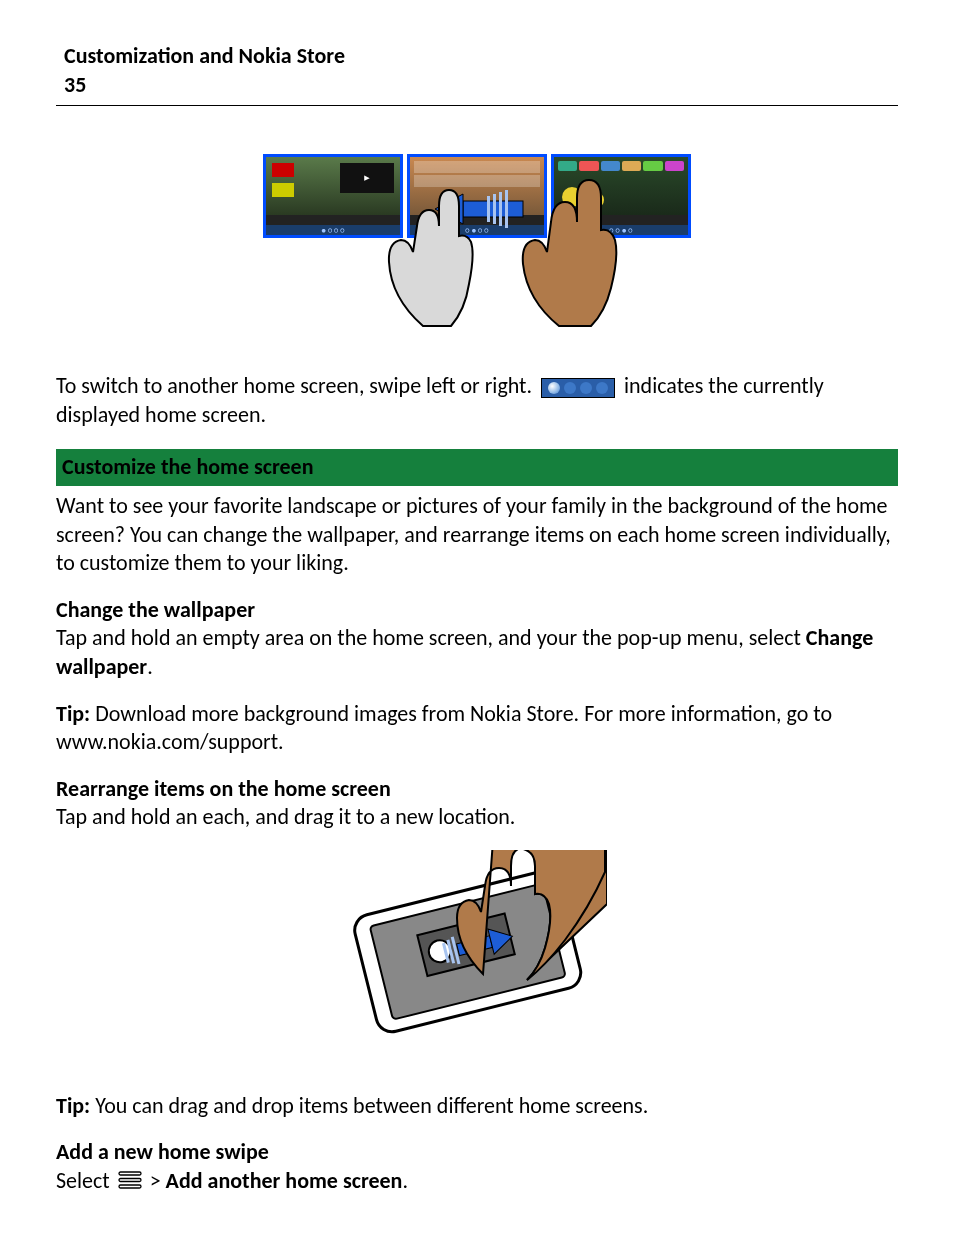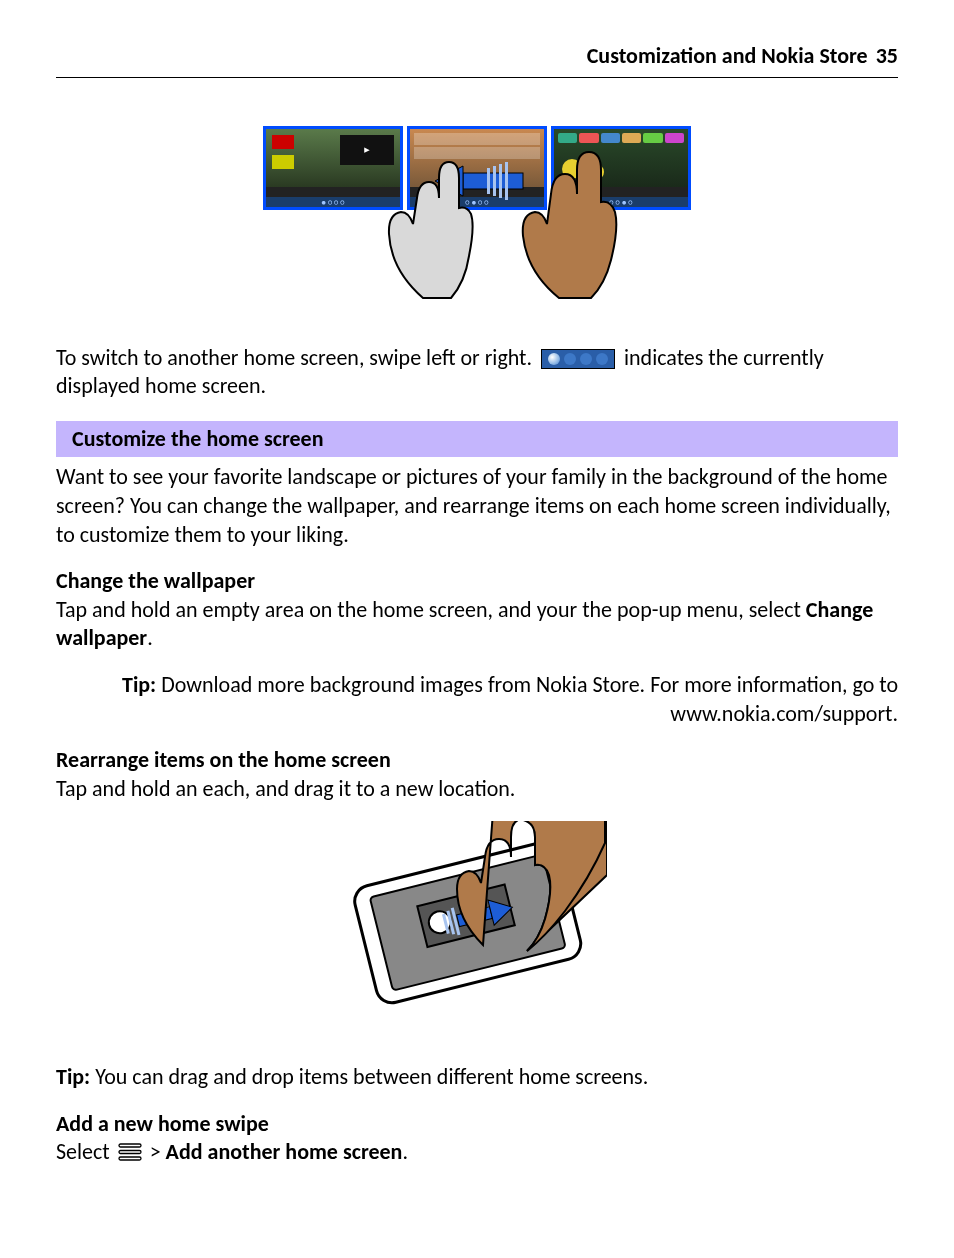--- a/index.html
+++ b/index.html
@@ -16,27 +16,28 @@
   }
   .header-line {
     display: flex;
     justify-content: flex-end;
     align-items: baseline;
     border-bottom: 1.5px solid #000;
     padding-bottom: 6px;
     margin-bottom: 48px;
     font-weight: 700;
     font-size: 22px;
+    flex-direction: column;
   }
   .header-line .pg { margin-left: 8px; }
   .illus { text-align: center; margin: 0 0 30px 0; }
   .para { margin-bottom: 18px; }
   .section-bar {
-    background: #c4b5fd;
-    padding: 4px 16px;
+    background: #15803d;
+    padding: 4px 6px;
     font-weight: 700;
     font-size: 22px;
     margin-top: 20px;
     margin-bottom: 6px;
   }
   .subhead {
     font-weight: 700;
     font-size: 22px;
     margin-top: 12px;
   }
@@ -156,21 +157,21 @@
 </p>
 
 <div class="section-bar">Customize the home screen</div>
 <p class="para">Want to see your favorite landscape or pictures of your family in the background of the home screen? You can change the wallpaper, and rearrange items on each home screen individually, to customize them to your liking.</p>
 
 <div class="subhead">Change the wallpaper</div>
 <p class="para">
   <span>Tap and hold an empty area on the home screen, and your the pop-up menu, select </span><span class="bold">Change wallpaper</span><span>.</span>
 </p>
 
-<p class="para" style="margin-top:16px;text-align:right;">
+<p class="para" style="margin-top:16px;">
   <span class="bold">Tip: </span><span>Download more background images from Nokia Store. For more information, go to www.nokia.com/support.</span>
 </p>
 
 <div class="subhead">Rearrange items on the home screen</div>
 <p class="para">Tap and hold an each, and drag it to a new location.</p>
 
 <div class="illus" style="margin-top:10px; margin-bottom:34px;">
   <svg width="260" height="200" viewBox="0 0 260 200">
 
     <g transform="translate(18,40) rotate(-14 110 70)">

